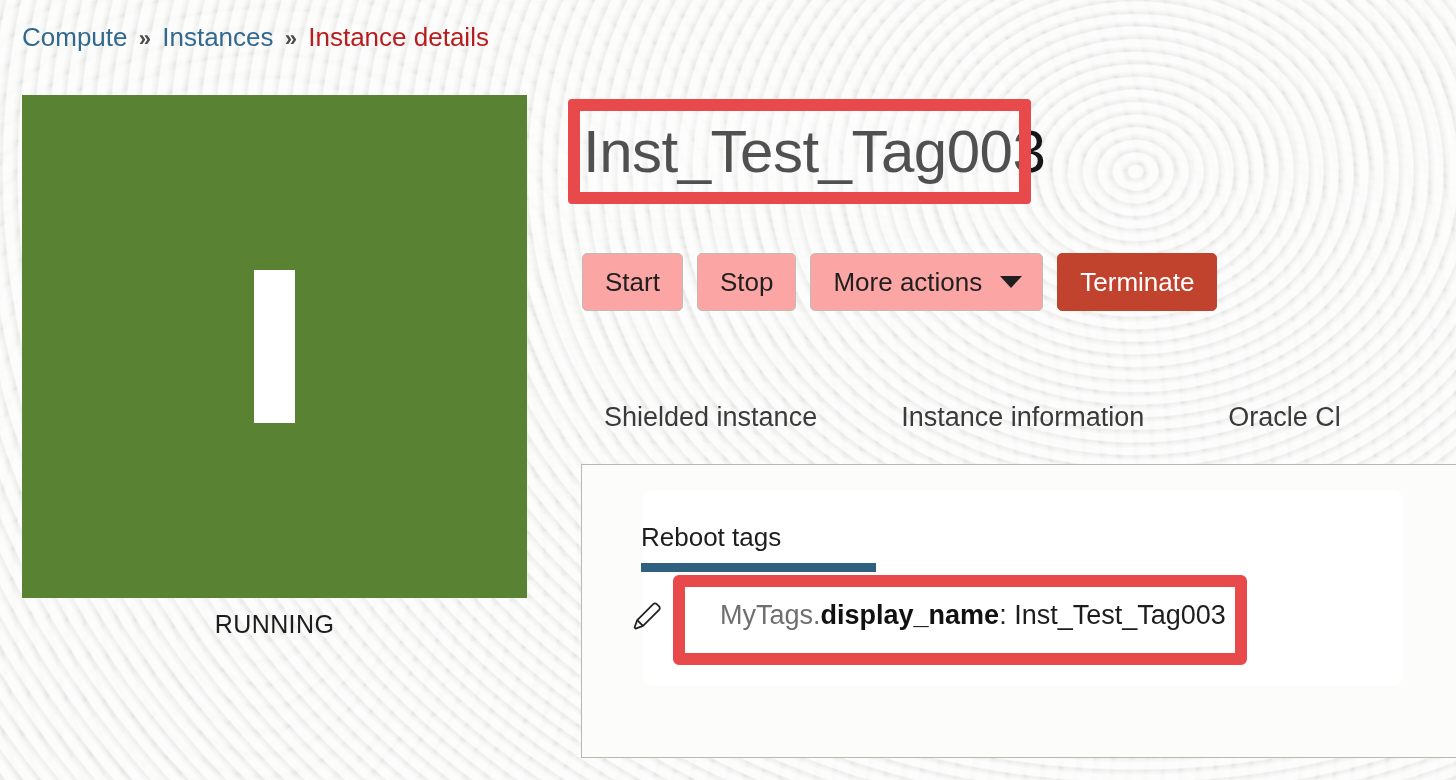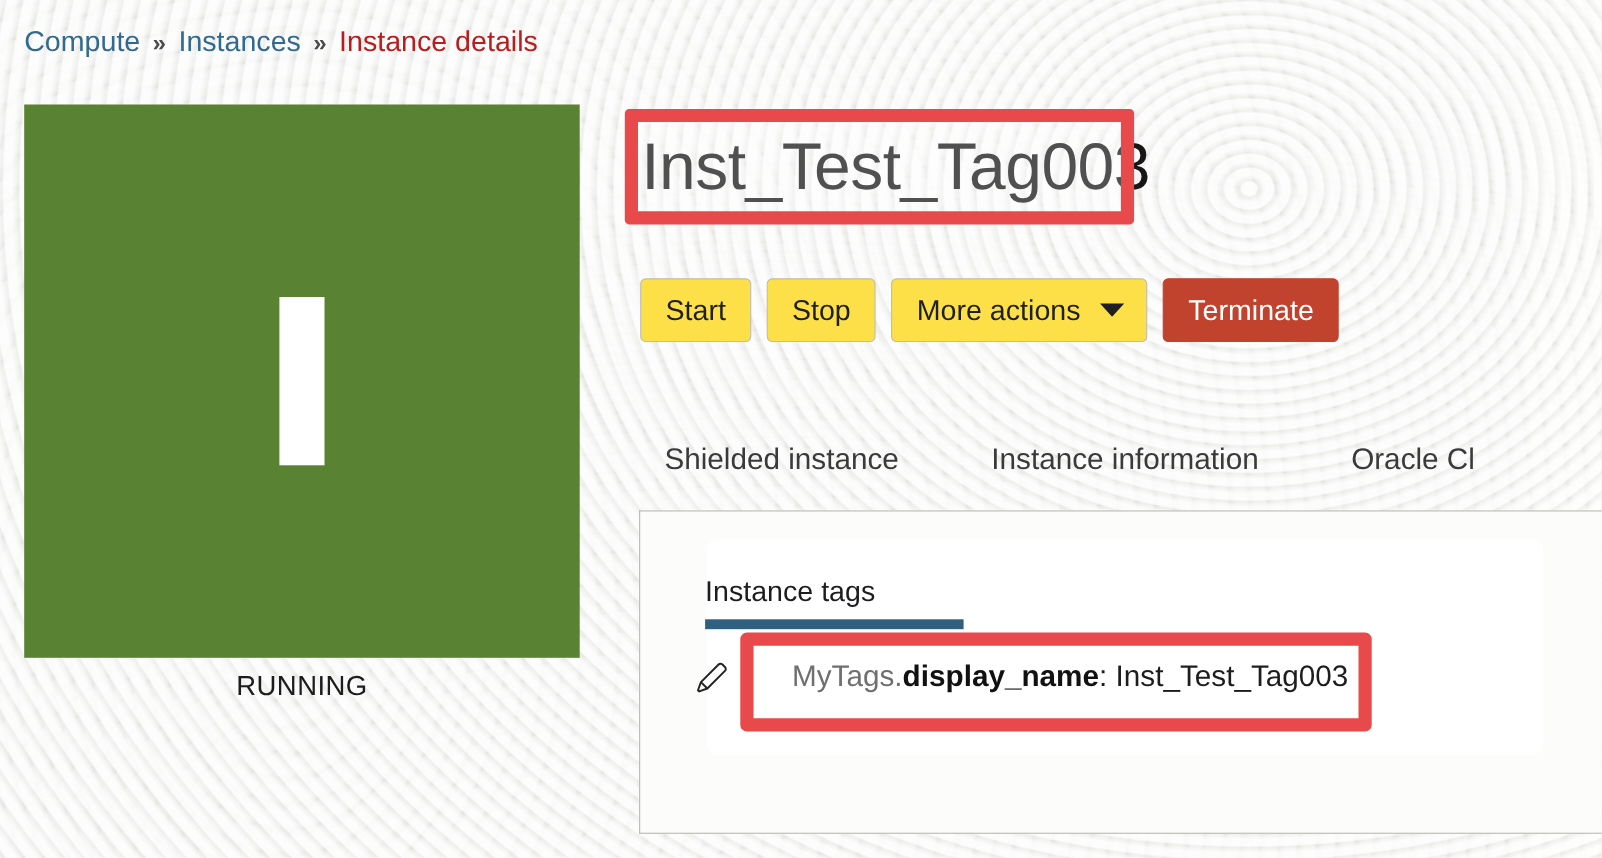--- a/index.html
+++ b/index.html
@@ -120,21 +120,21 @@
     display: flex;
     align-items: center;
     gap: 14px;
   }
   .btn {
     box-sizing: border-box;
     height: 58px;
     padding: 0 22px;
     border-radius: 5px;
     border: 1px solid #bdbdb8;
-    background: #fde047;
+    background: #fca5a5;
     color: #1f1f1f;
     font-size: 26px;
     font-family: "Liberation Sans", sans-serif;
     display: flex;
     align-items: center;
     justify-content: center;
     cursor: pointer;
     white-space: nowrap;
   }
   .btn.danger {
@@ -289,21 +289,21 @@
   <div class="tab">Shielded instance</div>
   <div class="tab">Instance information</div>
   <div class="tab">Oracle Cl</div>
 </div>
 
 <div id="content-panel" class="layer">
   <div id="inner-card"></div>
 </div>
 
 <div id="subtab-row" class="layer">
-  <span id="subtab-defined-tags">Instance tags</span>
+  <span id="subtab-defined-tags">Reboot tags</span>
   <div id="subtab-underline"></div>
 </div>
 
 <div id="tag-row" class="layer">
   <svg id="edit-pencil" viewBox="0 0 24 24" fill="none">
     <path d="M3.2 20.8 L5.1 15.6 L16.4 4.3 C17.1 3.6 18.2 3.6 18.9 4.3 L20.5 5.9 C21.2 6.6 21.2 7.7 20.5 8.4 L9.2 19.7 L4 21.6 Z" stroke="#222222" stroke-width="1.25" stroke-linejoin="round" fill="none"></path>
     <path d="M5.1 15.6 L9.2 19.7" stroke="#222222" stroke-width="1.25"></path>
   </svg>
   <div id="tag-text">
     <span class="ns">MyTags.</span><span class="key">display_name</span><span class="val">: </span><span class="val">Inst_Test_Tag003</span>

